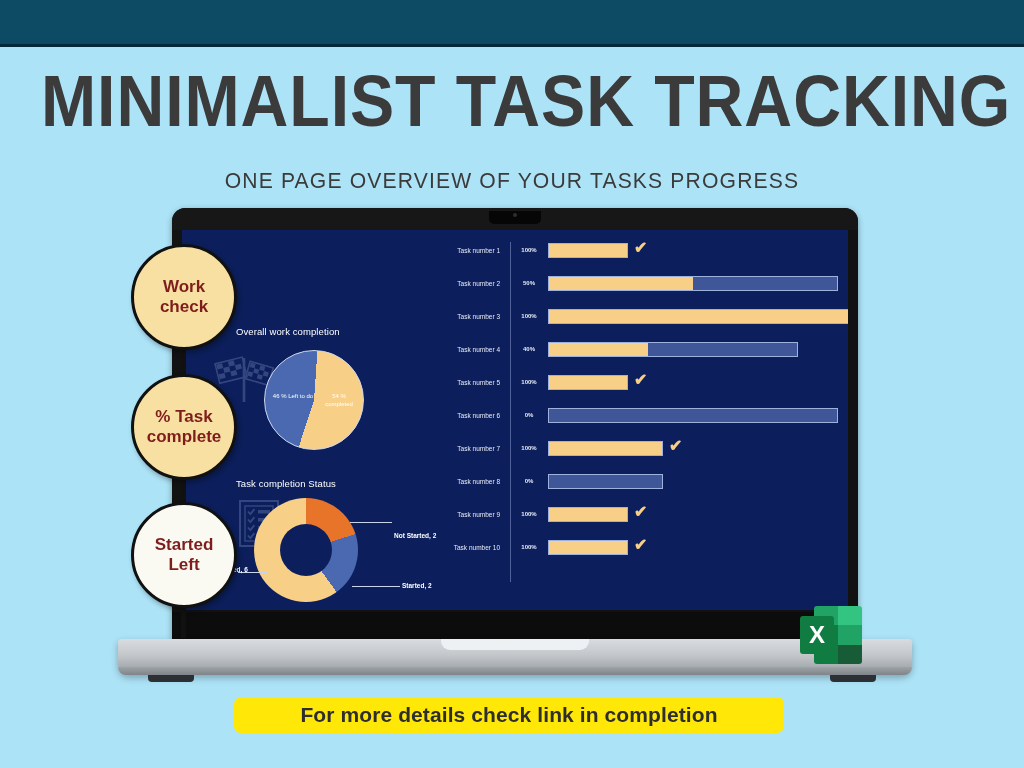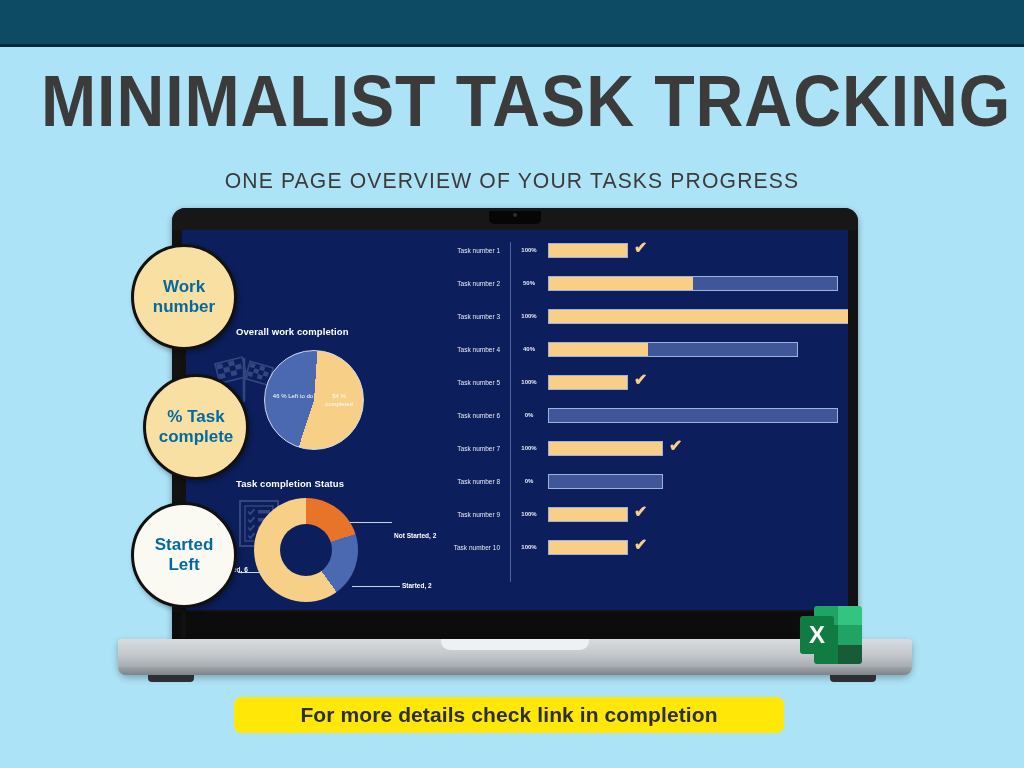--- a/index.html
+++ b/index.html
@@ -91,21 +91,21 @@
   .foot { position:absolute; top:675px; width:46px; height:7px;
           background:#2c2f33; border-radius:0 0 4px 4px; }
   .foot.left { left:148px; }
   .foot.right { left:830px; }
 
   
   .panel-left  { position:absolute; left:40px; top:10px; width:210px; height:360px; }
   .panel-right { position:absolute; left:236px; top:8px; width:430px; height:366px; }
 
   .panel-title {
-    font-size:9.5px; font-weight:bold; color:#ffffff; letter-spacing:.1px;
+    font-size:9.5px; font-weight:normal; color:#ffffff; letter-spacing:.1px;
   }
   .pie-title  { position:absolute; left:14px; top:86px; }
   .donut-title{ position:absolute; left:14px; top:238px; }
 
   
   .wm { position:absolute; opacity:.30; }
 
   
   .pie-wrap { position:absolute; left:42px; top:110px; width:100px; height:100px; }
   .pie {
@@ -159,29 +159,29 @@
   .check {
     position:absolute; top:2px; font-size:16px; font-weight:bold; color:#f8cf87;
     line-height:1;
   }
 
   
   .badge {
     position:absolute; border-radius:50%;
     border:3px solid #111;
     display:flex; align-items:center; justify-content:center;
-    text-align:center; font-weight:bold; color:#0369a1;
+    text-align:center; font-weight:bold; color:#7f1d1d;
     font-size:17px; line-height:1.15;
     box-shadow:2px 3px 5px rgba(0,0,0,.3);
   }
   .badge-stem {
     position:absolute; width:5px; background:#111;
   }
   #badge1 { left:131px; top:244px; width:106px; height:106px; background:#f8dfa2; }
-  #badge2 { left:143px; top:374px; width:106px; height:106px; background:#f8dfa2; }
+  #badge2 { left:131px; top:374px; width:106px; height:106px; background:#f8dfa2; }
   #badge3 { left:131px; top:502px; width:106px; height:106px; background:#fbfaf2; }
   #stem1  { left:181px; top:344px; height:34px; }
   #stem2  { left:181px; top:474px; height:32px; }
   #stem3  { left:181px; top:602px; height:36px; }
 
   
   .excel { position:absolute; left:800px; top:604px; width:62px; height:62px; }
   .excel-doc {
     position:absolute; left:14px; top:2px; width:48px; height:58px;
     border-radius:3px; overflow:hidden;
@@ -387,21 +387,21 @@
   <div class="foot right"></div>
 </div>
 
 <div class="badge-stem" id="stem1"></div>
 <div class="badge-stem" id="stem2"></div>
 <div class="badge-stem" id="stem3"></div>
 
 <div class="badge" id="badge1">
   <div>
     <span>Work</span><br>
-    <span>number</span>
+    <span>check</span>
   </div>
 </div>
 <div class="badge" id="badge2">
   <div>
     <span>% Task</span><br>
     <span>complete</span>
   </div>
 </div>
 <div class="badge" id="badge3">
   <div>

